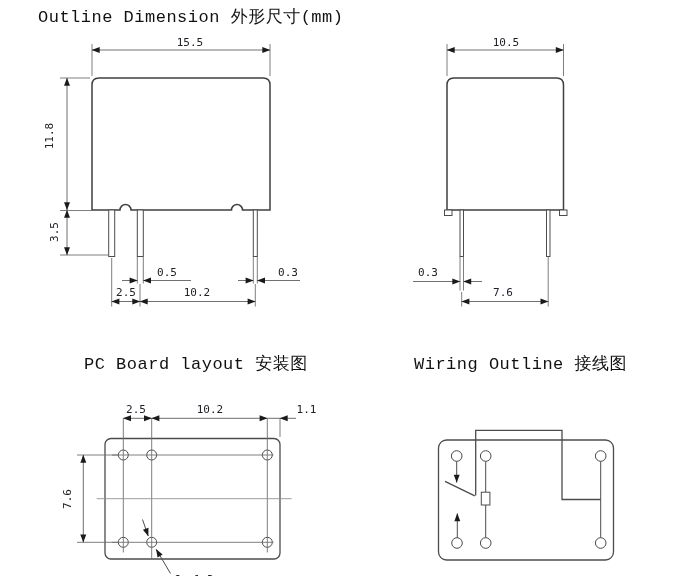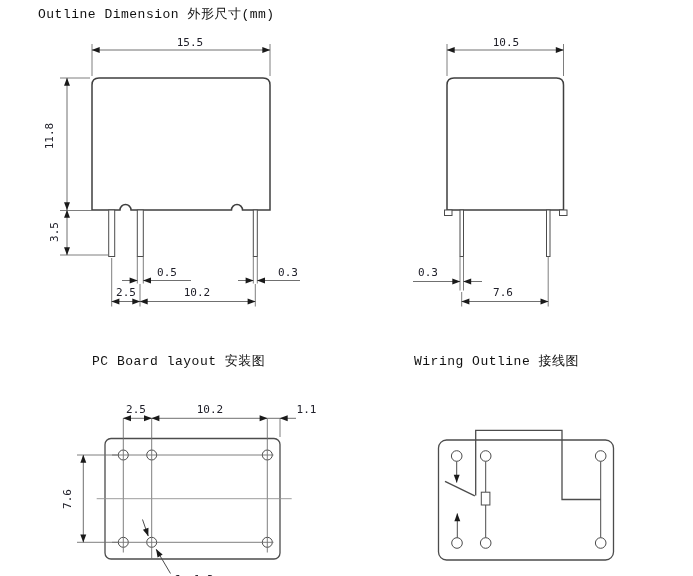--- a/index.html
+++ b/index.html
@@ -10,41 +10,41 @@
   }
   html,body { margin:0; padding:0; background:#e8e8e8; }
   #stage {
     position:relative; width:693px; height:576px;
     background:#ffffff; overflow:hidden;
     font-family:"DejaVu Sans Mono", monospace;
   }
   .title {
     position:absolute; white-space:nowrap;
     font-family:"Liberation Mono","DejaVu Sans Mono", monospace;
-    font-size:13px; color:var(--title); letter-spacing:0.5px;
+    font-size:17px; color:var(--title); letter-spacing:0.5px;
   }
   svg text.dimtxt {
     font-family:"DejaVu Sans Mono", monospace;
     font-size:11px; fill:var(--txt);
   }
   svg .obj   { stroke:var(--obj); stroke-width:1.5; fill:none; }
   svg .obj2  { stroke:#4c4c4c; stroke-width:1.3; fill:none; }
   svg .thin  { stroke:#4c4c4c; stroke-width:1; fill:none; }
   svg .dim   { stroke:var(--dim); stroke-width:1; fill:none; }
   svg .ext   { stroke:#6f6f6f; stroke-width:0.9; fill:none; }
   svg .cl    { stroke:#929292; stroke-width:0.9; fill:none; }
   svg .wfill { fill:#ffffff; }
 </style>
 </head>
 <body>
 
 <div id="stage">
 
   <div class="title" style="left:38px; top:5px;">Outline Dimension 外形尺寸(mm)</div>
-  <div class="title" style="left:92px; top:352px;">PC Board layout 安装图</div>
+  <div class="title" style="left:84px; top:352px;">PC Board layout 安装图</div>
   <div class="title" style="left:414px; top:352px;">Wiring Outline 接线图</div>
 
   <svg width="693" height="576" viewBox="0 0 693 576" style="position:absolute; left:0; top:0;">
     <defs>
       <marker id="arw" viewBox="0 0 10 10" refX="9.6" refY="5" markerWidth="11" markerHeight="8" markerUnits="userSpaceOnUse" orient="auto-start-reverse">
         <path d="M0,1.3 L10,5 L0,8.7 Z" fill="#1a1a1a"></path>
       </marker>
     </defs>
 
     <g>

